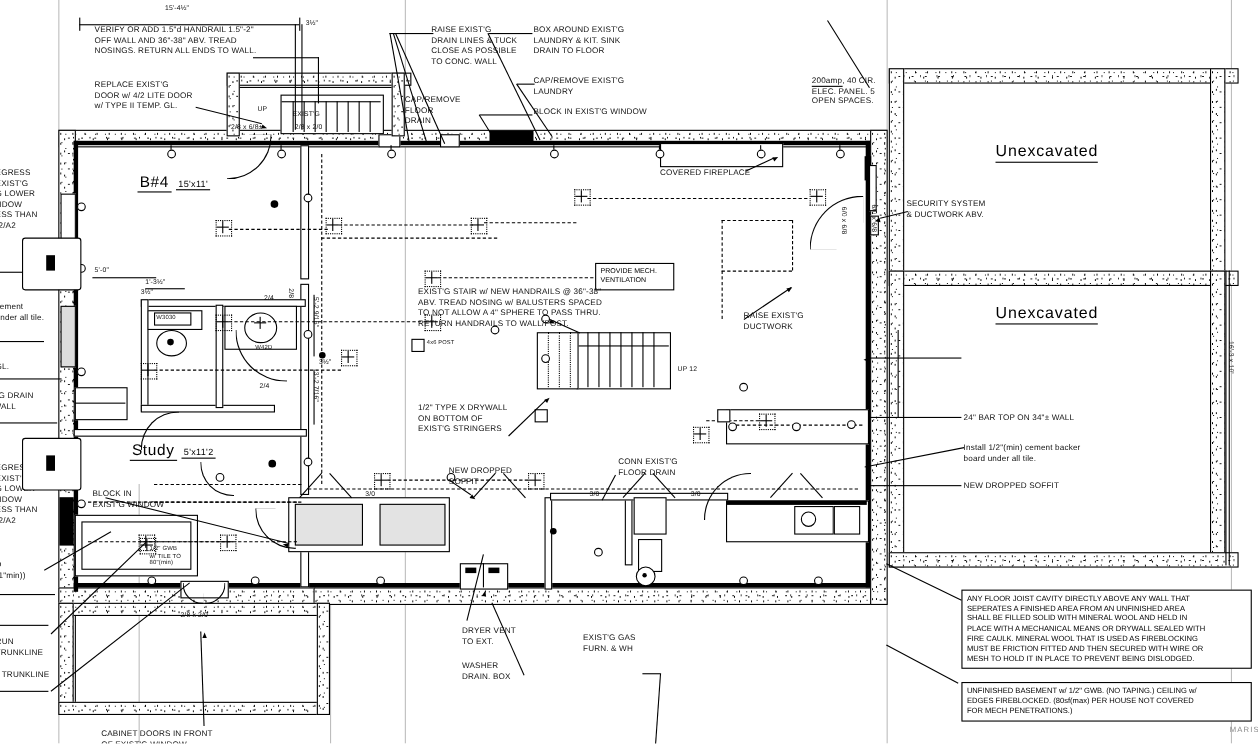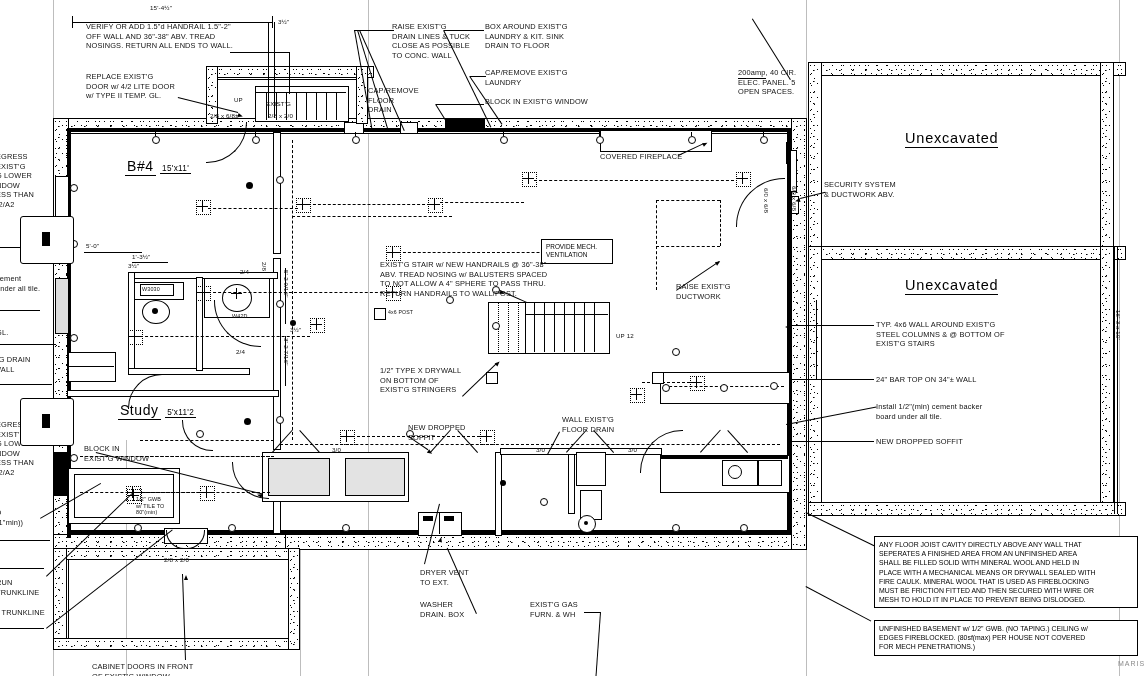--- a/index.html
+++ b/index.html
@@ -418,26 +418,23 @@
 ABV. TREAD NOSING w/ BALUSTERS SPACED
 TO NOT ALLOW A 4" SPHERE TO PASS THRU.
 RETURN HANDRAILS TO WALL/POST.</div>
   <div class="note" style="left:380px;top:366px;">1/2" TYPE X DRYWALL
 ON BOTTOM OF
 EXIST'G STRINGERS</div>
   <div class="note" style="left:676px;top:282px;">RAISE EXIST'G
 DUCTWORK</div>
   <div class="note" style="left:408px;top:423px;">NEW DROPPED
 SOFFIT</div>
-  <div class="note" style="left:562px;top:415px;">WALL EXIST'G
+  <div class="note" style="left:562px;top:415px;">CONN EXIST'G
 FLOOR DRAIN</div>
 
-  <div class="note" style="left:876px;top:320px;">TYP. 4x6 WALL AROUND EXIST'G
-STEEL COLUMNS &amp; @ BOTTOM OF
-EXIST'G STAIRS</div>
   <div class="note" style="left:876px;top:375px;">24" BAR TOP ON 34"± WALL</div>
   <div class="note" style="left:876px;top:402px;">Install 1/2"(min) cement backer
 board under all tile.</div>
   <div class="note" style="left:876px;top:437px;">NEW DROPPED SOFFIT</div>
 
   <div class="note" style="left:-4px;top:152px;">EGRESS
 EXIST'G
 G LOWER
 NDOW
 ESS THAN
@@ -470,21 +467,21 @@
   <div class="blk" style="left:42px;top:232px;width:8px;height:14px;"></div>
   <div class="rect" style="left:20px;top:398px;width:52px;height:46px;border-radius:3px;"></div>
   <div class="blk" style="left:42px;top:414px;width:8px;height:14px;"></div>
 
   <div class="note" style="left:84px;top:444px;">BLOCK IN
 EXIST'G WINDOW</div>
   <div class="note" style="left:420px;top:568px;">DRYER VENT
 TO EXT.</div>
   <div class="note" style="left:420px;top:600px;">WASHER
 DRAIN. BOX</div>
-  <div class="note" style="left:530px;top:600px;">EXIST'G GAS
+  <div class="note" style="left:530px;top:575px;">EXIST'G GAS
 FURN. &amp; WH</div>
   <div class="note" style="left:92px;top:662px;">CABINET DOORS IN FRONT
 OF EXIST'G WINDOW</div>
 
   <div class="boxnote" style="left:874px;top:536px;width:254px;">ANY FLOOR JOIST CAVITY DIRECTLY ABOVE ANY WALL THAT
 SEPERATES A FINISHED AREA FROM AN UNFINISHED AREA
 SHALL BE FILLED SOLID WITH MINERAL WOOL AND HELD IN
 PLACE WITH A MECHANICAL MEANS OR DRYWALL SEALED WITH
 FIRE CAULK. MINERAL WOOL THAT IS USED AS FIREBLOCKING
 MUST BE FRICTION FITTED AND THEN SECURED WITH WIRE OR

